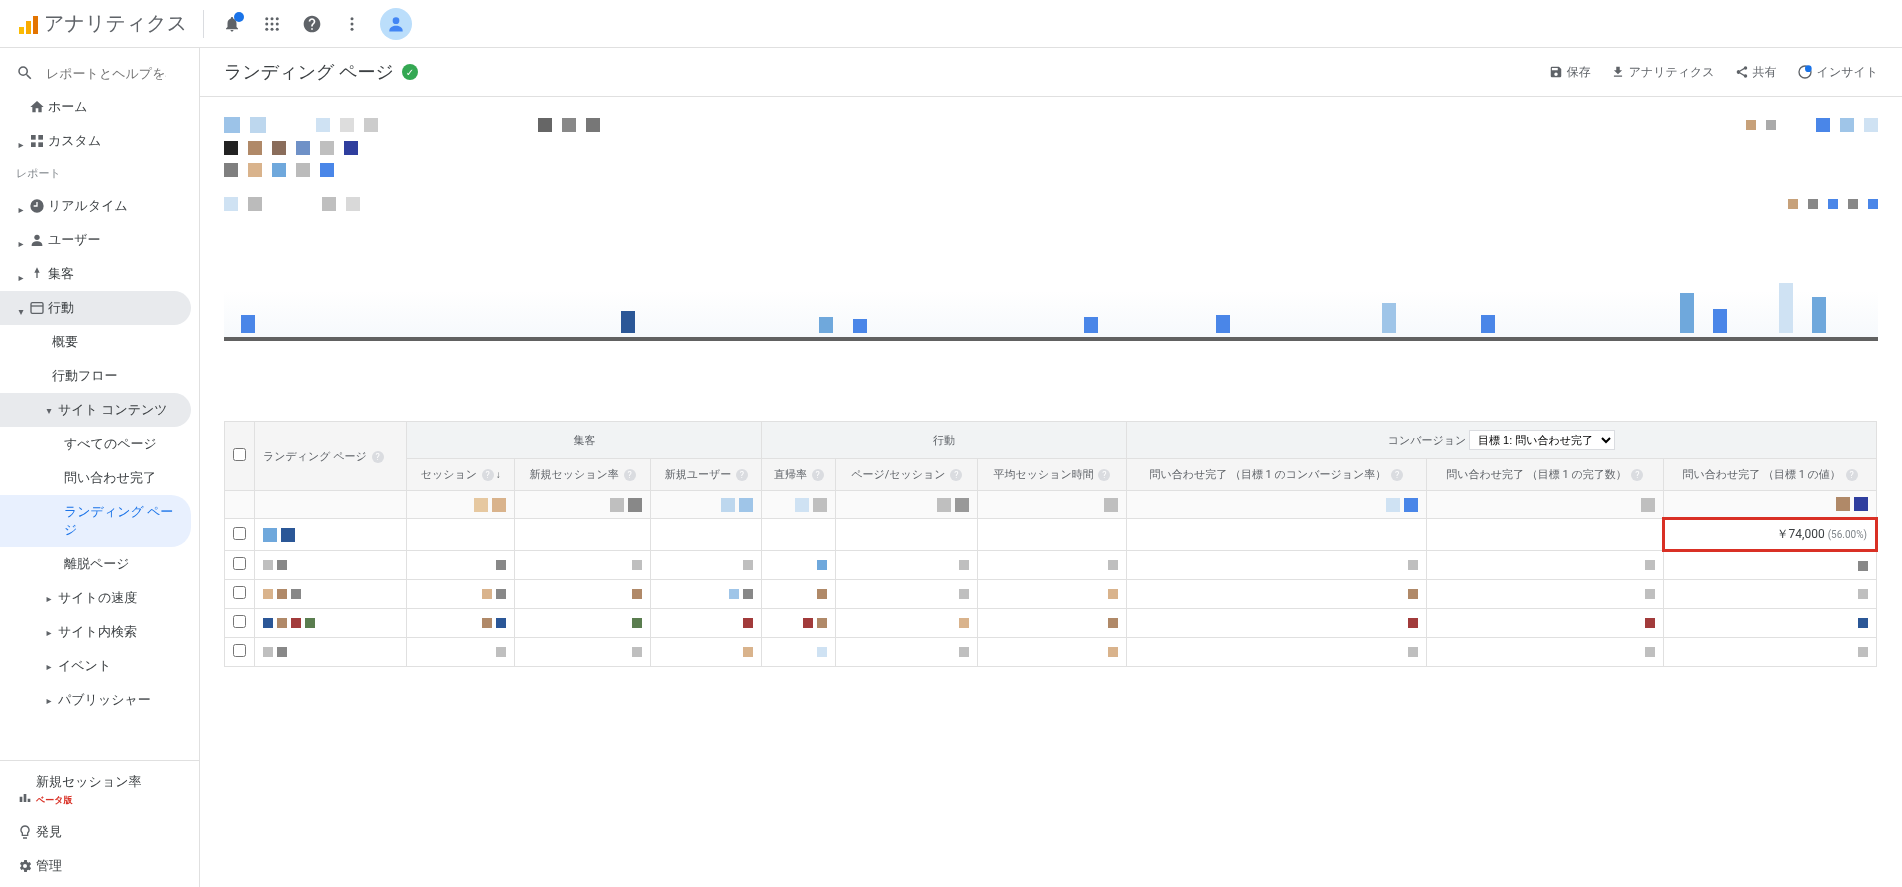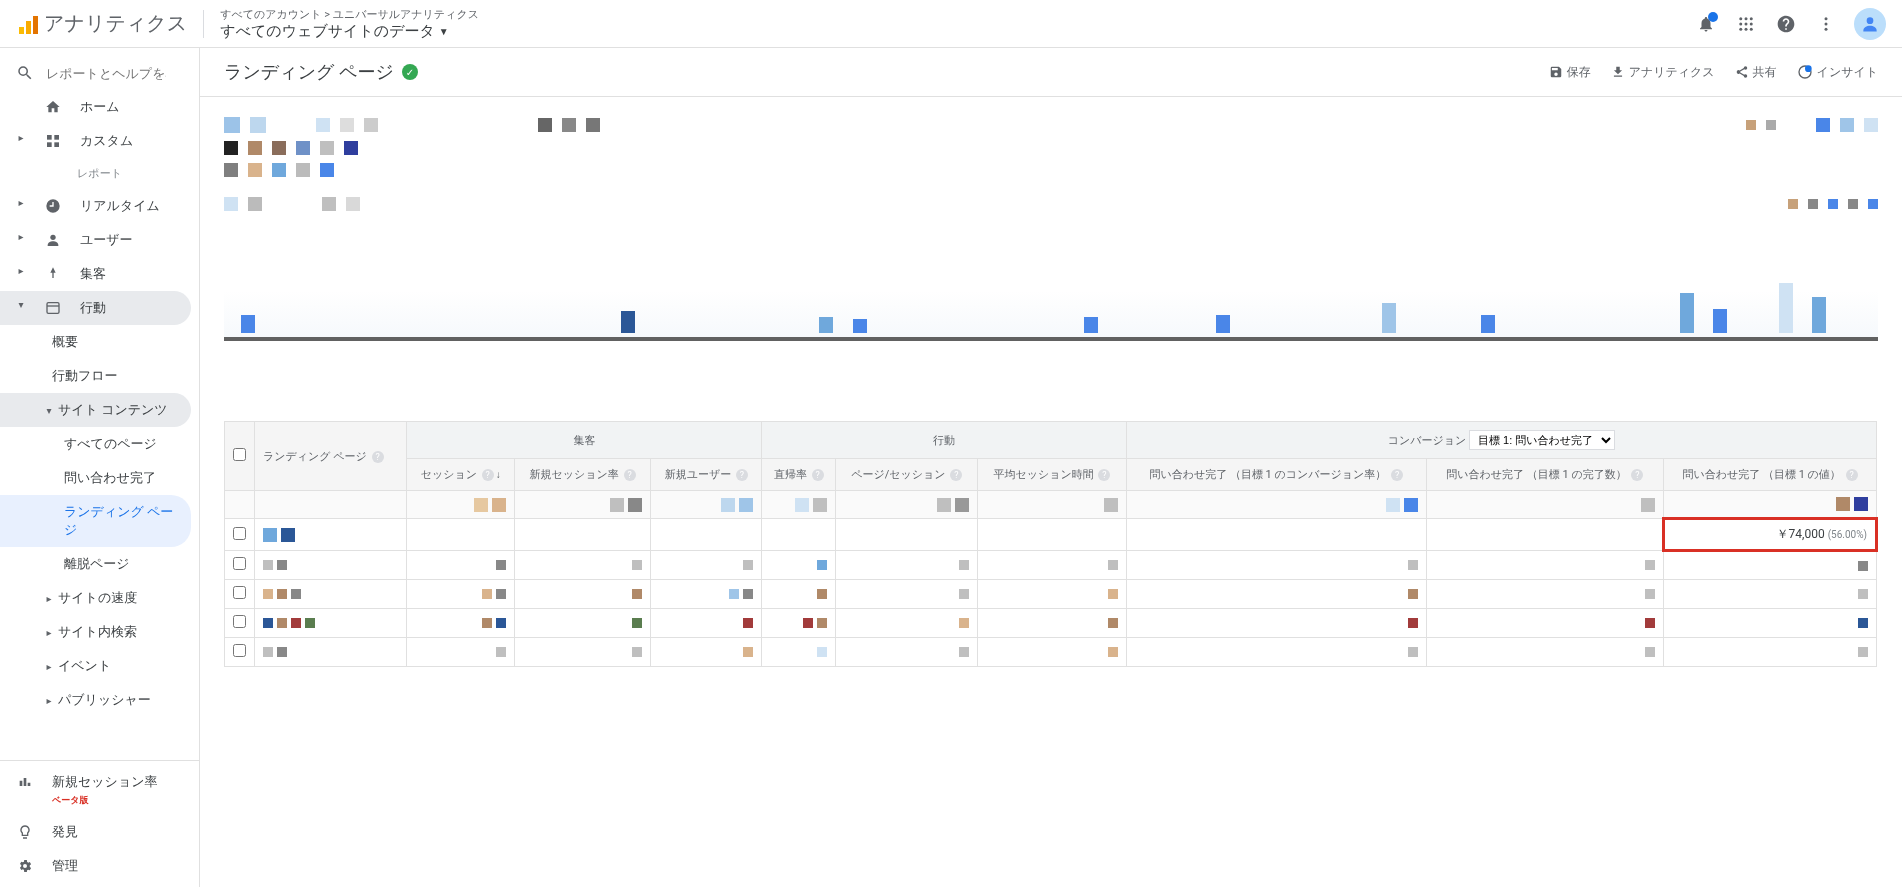--- a/index.html
+++ b/index.html
@@ -18,25 +18,25 @@
 .header-icon { width: 24px; height: 24px; display: flex; align-items: center; justify-content: center; color: #5f6368; cursor: pointer; }
 .avatar { width: 32px; height: 32px; border-radius: 50%; background: #bbdefb; display: flex; align-items: center; justify-content: center; }
 .notif-badge { position: relative; }
 .notif-badge::after { content: ""; position: absolute; top: 0; right: 0; width: 10px; height: 10px; background: #1a73e8; border-radius: 50%; }
 
 
 .layout { display: flex; height: calc(100vh - 48px); }
 .sidebar { width: 200px; border-right: 1px solid #e0e0e0; display: flex; flex-direction: column; padding-top: 8px; position: relative; overflow-y:auto;}
 .search-row { display: flex; align-items: center; gap: 12px; padding: 8px 16px; color: #5f6368; }
 .search-row input { border: 0; outline: 0; font-size: 13px; width: 120px; }
-.nav-item { display: flex; align-items: flex-start; gap: 18px; padding: 8px 16px; color: #3c4043; cursor: pointer; font-size: 13px; border-radius: 0 20px 20px 0; margin-right: 8px; }
+.nav-item { display: flex; align-items: flex-end; gap: 2px; padding: 8px 16px; color: #3c4043; cursor: pointer; font-size: 13px; border-radius: 0 20px 20px 0; margin-right: 8px; }
 .nav-item.active { background: #e8eaed; }
 .nav-item.selected { color: #1a73e8; background: #e8f0fe; }
 .nav-expand { width: 10px; display: inline-flex; justify-content: center; color: #5f6368; font-size: 10px;}
-.nav-label-sec { font-size: 11px; color: #80868b; padding: 8px 4px; text-align: center; }
+.nav-label-sec { font-size: 11px; color: #80868b; padding: 8px 16px; }
 .nav-sub { padding-left: 52px !important; }
 .nav-sub2 { padding-left: 64px !important; }
 .nav-subheader { padding-left: 44px; font-size: 13px; display:flex; align-items:center; gap:4px;}
 .nav-icon { width: 18px; height:18px; display:inline-flex; align-items:center; justify-content:center; color:#5f6368;}
 
 .bottom-nav { margin-top: auto; border-top: 1px solid #e0e0e0; padding: 4px 0;}
 
 
 .main { flex: 1; overflow: auto; background: #fff; }
 .page-bar { display: flex; align-items: center; padding: 12px 24px; border-bottom: 1px solid #e0e0e0;}
@@ -86,27 +86,20 @@
     <span class="ga-logo">
       <svg viewBox="0 0 24 24">
           <rect x="3" y="14" width="5" height="7" fill="#fbbc04"></rect>
           <rect x="10" y="8" width="5" height="13" fill="#f9ab00"></rect>
           <rect x="17" y="3" width="5" height="18" fill="#e37400"></rect>
         </svg>
     </span>
     <span class="product-name">アナリティクス</span>
   </div>
   <div class="separator"></div>
-  <div class="breadcrumb-wrap">
-    <div class="bc-top">すべてのアカウント &gt; ユニバーサルアナリティクス</div>
-    <div class="bc-bottom">
-      <span>すべてのウェブサイトのデータ</span>
-      <span style="font-size:10px;">▼</span>
-    </div>
-  </div>
   <div class="header-actions">
     <div class="header-icon notif-badge">
       <svg width="18" height="18" viewBox="0 0 24 24" fill="#5f6368">
           <path d="M12 22c1.1 0 2-.9 2-2h-4c0 1.1.9 2 2 2zm6-6V11c0-3.07-1.63-5.64-4.5-6.32V4c0-.83-.67-1.5-1.5-1.5S10.5 3.17 10.5 4v.68C7.64 5.36 6 7.92 6 11v5l-2 2v1h16v-1l-2-2z"></path>
         </svg>
     </div>
     <div class="header-icon">
       <svg width="18" height="18" viewBox="0 0 24 24" fill="#5f6368">
           <circle cx="5" cy="5" r="2"></circle>
           <circle cx="12" cy="5" r="2"></circle>

